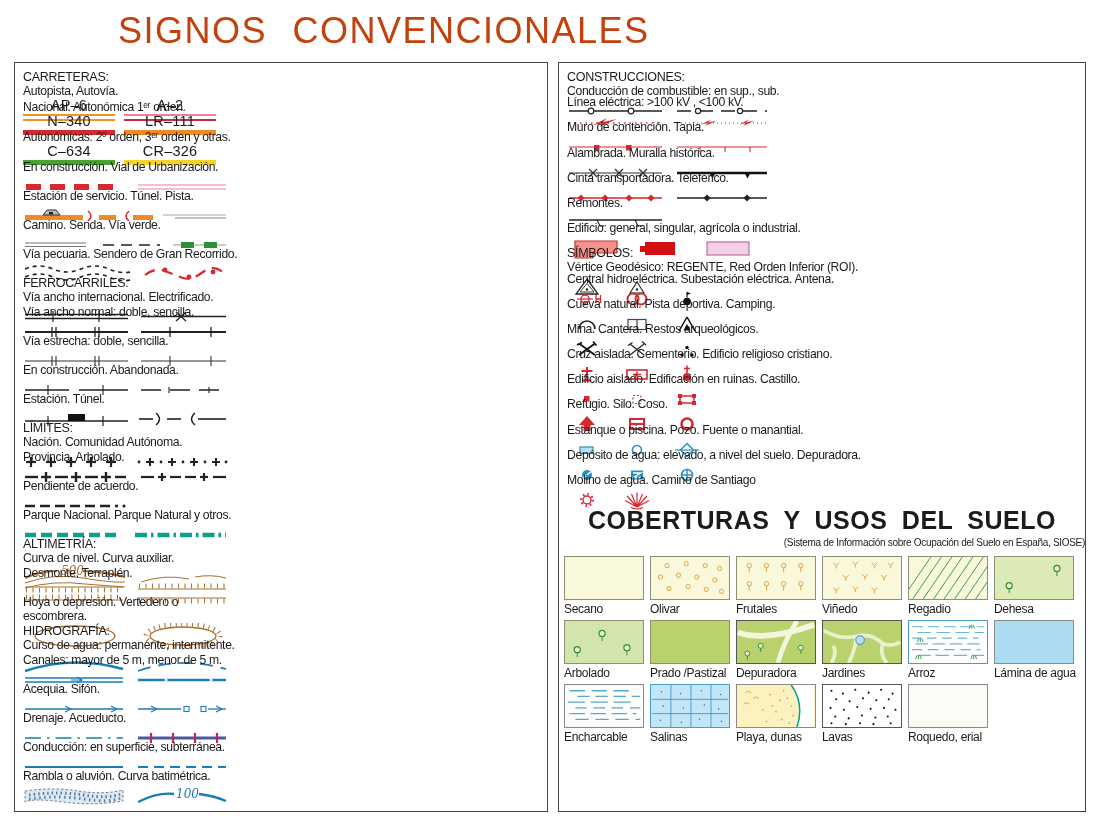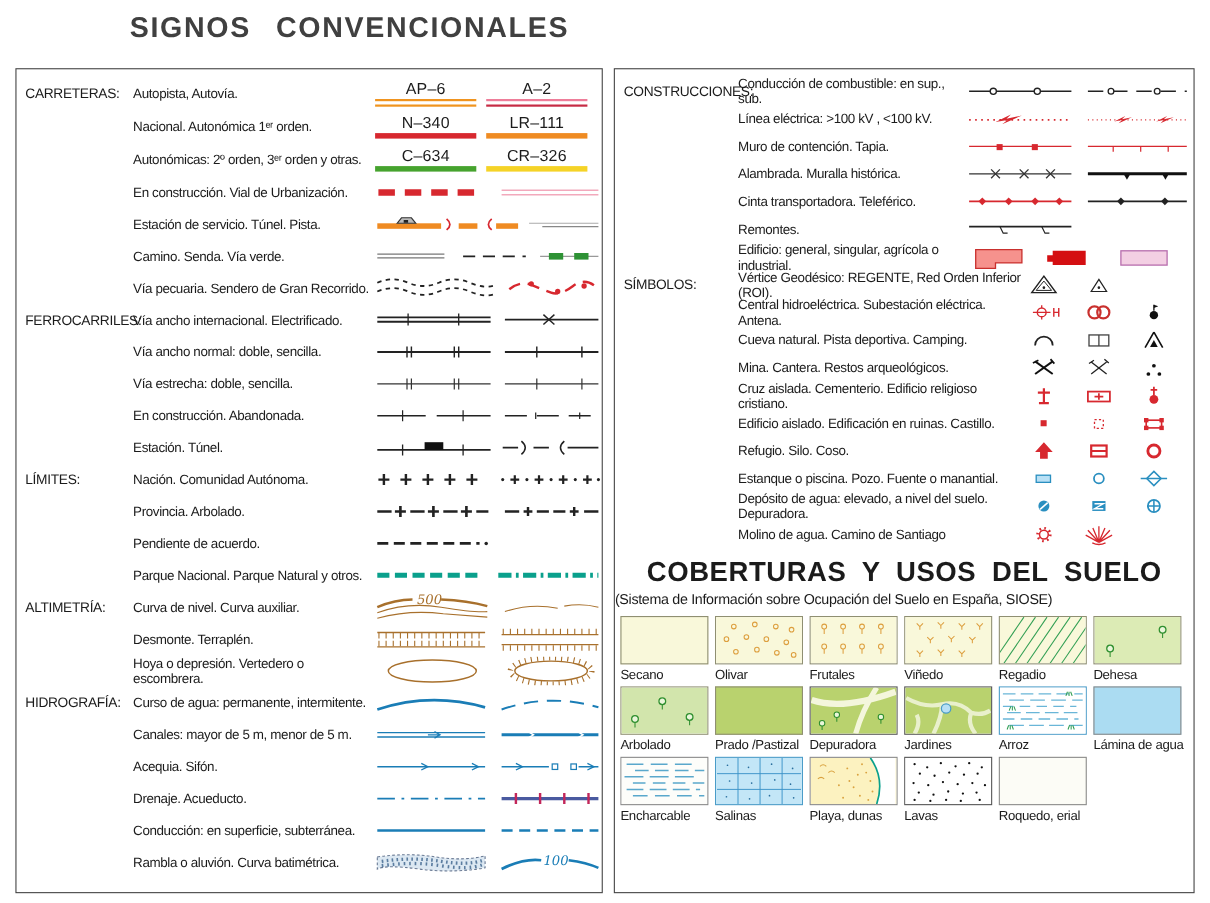--- a/index.html
+++ b/index.html
@@ -1,44 +1,44 @@
 <!DOCTYPE html>
 <html><head>
 <meta charset="utf-8">
 <style>
   html,body{margin:0;padding:0;}
   body{width:1100px;height:821px;background:#fff;position:relative;
        font-family:"Liberation Sans",sans-serif;color:#1b1b1b;}
-  .main-title{position:absolute;left:118px;top:10px;font-size:26px;font-weight:bold;
-       letter-spacing:1.5px;word-spacing:14px;color:#404040;}
+  .main-title{position:absolute;left:118px;top:10px;font-size:36px;font-weight:normal;
+       letter-spacing:1.5px;word-spacing:14px;color:#c2410c;}
   .panel{position:absolute;top:62px;height:750px;border:1.6px solid #444;background:#fff;box-sizing:border-box;}
   #left-panel{left:14px;width:534px;padding-top:7px;}
   #right-panel{left:558px;width:528px;padding-top:7px;}
-  .row{display:flex;align-items:center;height:29px;padding:0 6px 0 8px;}
+  .row{display:flex;align-items:flex-start;height:29px;padding:0 6px 0 8px;flex-direction:column;}
   #right-panel .row{height:25.2px;}
   .sec{width:98px;flex-shrink:0;font-size:12.5px;letter-spacing:-0.3px;}
   #right-panel .sec{width:104px;}
   .desc{width:220px;flex-shrink:0;font-size:12.2px;letter-spacing:-0.35px;}
   #right-panel .desc{width:auto;flex:1;font-size:12.2px;}
   .sym{flex:1;display:flex;align-items:center;}
   .symc{width:200px;flex:none;}
   .syms{width:150px;flex:none;}
   svg{display:block;}
   
   .badge{width:92px;margin-right:9px;display:flex;flex-direction:column;align-items:stretch;}
   .badge-text{text-align:center;font-size:14.5px;letter-spacing:0.2px;line-height:15px;margin-bottom:1px;}
   .rline-ap{height:7px;border-top:2.5px solid #f0941f;border-bottom:2.5px solid #f0941f;box-sizing:border-box;}
   .rline-a2{height:7px;border-top:2.5px solid #ee7d99;border-bottom:2.5px solid #c62b44;box-sizing:border-box;}
   .rline-n{height:5px;background:#d7282f;}
   .rline-lr{height:5px;background:#ef8b22;}
   .rline-c{height:5px;background:#46a32e;}
   .rline-cr{height:5px;background:#f5d327;}
   
   .lc-title{font-size:25px;font-weight:bold;text-align:center;margin:8px 0 2px 0;word-spacing:7px;letter-spacing:0.5px;}
-  .lc-sub{font-size:13px;text-align:left;margin-bottom:8px;letter-spacing:-0.3px;}
+  .lc-sub{font-size:10px;text-align:right;margin-bottom:8px;letter-spacing:-0.3px;}
   .lc-grid{display:grid;grid-template-columns:repeat(6,1fr);row-gap:4px;padding:0 5px;}
   .lc-cell{display:flex;flex-direction:column;}
   .lc-swatch{width:80px;height:44px;border:1px solid #8f8f72;box-sizing:border-box;overflow:hidden;}
   .lc-label{font-size:12px;letter-spacing:-0.3px;margin-top:2px;white-space:nowrap;}
   .b-blue{border-color:#4a9cc8;}
   .b-dark{border-color:#555;}
   .b-gray{border-color:#8a8a8a;}
 </style>
 </head>
 <body>

